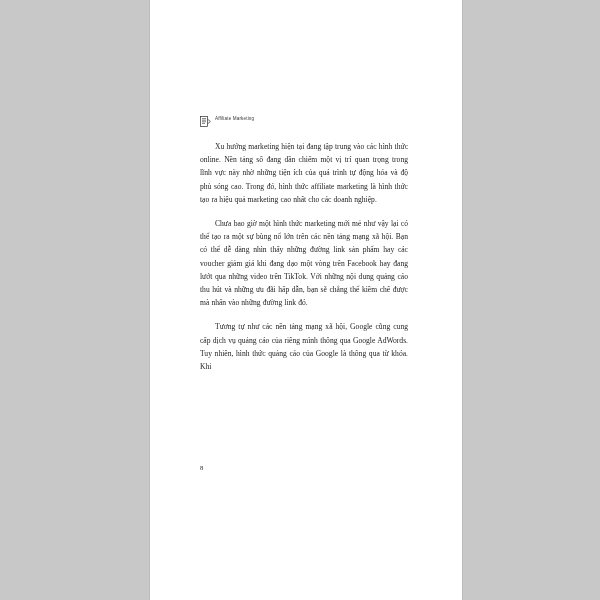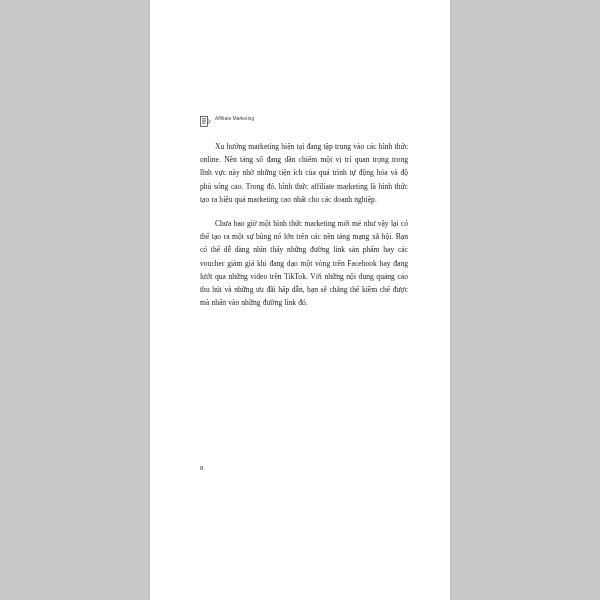--- a/index.html
+++ b/index.html
@@ -21,20 +21,21 @@
 
   
   .page {
     position: absolute;
     left: 150px;
     top: 0;
     width: 300px;
     height: 600px;
     background: #ffffff;
     box-shadow: 0 0 0 1px rgba(0,0,0,0.06);
+    padding-left: 12px;
   }
 
   .page-inner {
     position: absolute;
     left: 50px;
     top: 112px;
     width: 208px;
   }
 
   
@@ -102,19 +103,20 @@
             <line x1="2" y1="5.8" x2="6" y2="5.8" stroke="#2b2b2b" stroke-width="0.6"></line>
             <line x1="2" y1="7.4" x2="5" y2="7.4" stroke="#2b2b2b" stroke-width="0.6"></line>
             <path d="M7.6 3.2 L10.4 5.5 L7.6 7.8" fill="none" stroke="#2b2b2b" stroke-width="0.7"></path>
           </svg>
         </span>
         <span class="header-title">Affiliate Marketing</span>
       </div>
 
       <p class="para">Xu hướng marketing hiện tại đang tập trung vào các hình thức online. Nền tảng số đang dần chiếm một vị trí quan trọng trong lĩnh vực này nhờ những tiện ích của quá trình tự động hóa và độ phủ sóng cao. Trong đó, hình thức affiliate marketing là hình thức tạo ra hiệu quả marketing cao nhất cho các doanh nghiệp.</p>
       <p class="para">Chưa bao giờ một hình thức marketing mới mẻ như vậy lại có thể tạo ra một sự bùng nổ lớn trên các nền tảng mạng xã hội. Bạn có thể dễ dàng nhìn thấy những đường link sản phẩm hay các voucher giảm giá khi đang dạo một vòng trên Facebook hay đang lướt qua những video trên TikTok. Với những nội dung quảng cáo thu hút và những ưu đãi hấp dẫn, bạn sẽ chẳng thể kiềm chế được mà nhấn vào những đường link đó.</p>
+      <p class="para">Tương tự như các nền tảng mạng xã hội, Google cũng cung cấp dịch vụ quảng cáo của riêng mình thông qua Google AdWords. Tuy nhiên, hình thức quảng cáo của Google là thông qua từ khóa. Khi</p>
 
     </div>
 
     <div class="page-number">8</div>
 
   </div>
 </div>
 
 </body></html>

